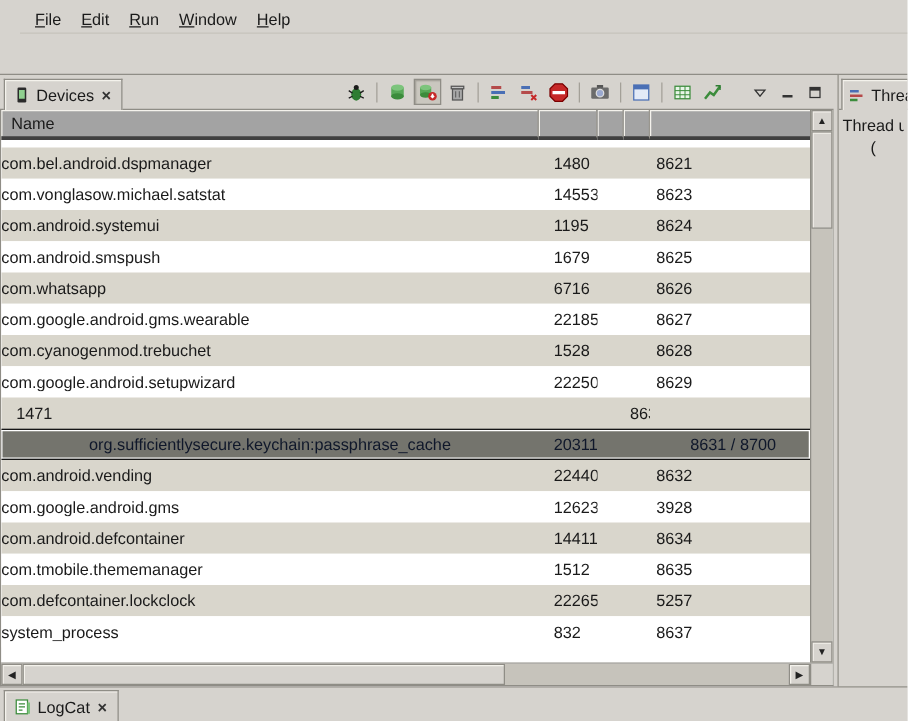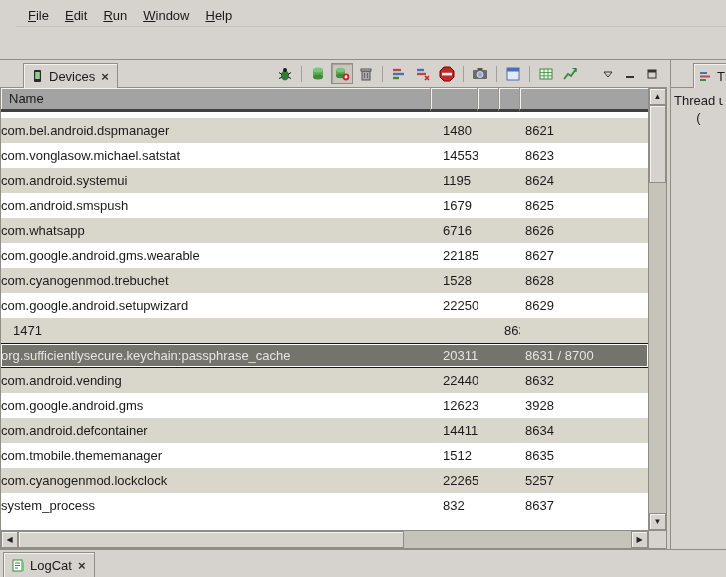--- a/index.html
+++ b/index.html
@@ -16,21 +16,21 @@
   .menu-item { display: inline-block; padding: 3px 8px; cursor: default; }
   .menu-item::first-letter { text-decoration: underline; }
   .toolbar-blank { height: 33px; border-bottom: 1px solid #8f8d86; }
 
   
   .main { height: 489px; display: flex; }
   .left-panel { flex: 1; min-width: 0; display: flex; flex-direction: column; }
   .sash { width: 3px; background: #d6d3ce; }
   .right-panel { width: 56px; border-left: 1px solid #8f8d86; display: flex; flex-direction: column; overflow: hidden; }
 
-  .panel-header { height: 28px; display: flex; align-items: flex-end; background: #d6d3ce; border-bottom: 1px solid #8f8d86; padding-left: 20px; }
+  .panel-header { height: 28px; display: flex; align-items: flex-end; background: #d6d3ce; border-bottom: 1px solid #8f8d86; }
   .tab {
     height: 25px; display: flex; align-items: center; gap: 5px; padding: 0 7px;
     background: #d6d3ce; border: 1px solid #8f8d86; border-bottom: none;
     box-shadow: inset 1px 1px 0 #f4f2ec; margin-left: 3px; margin-bottom: -1px; z-index: 2;
     white-space: nowrap;
   }
   .tab-close { font-weight: bold; font-size: 13px; color: #333; padding: 0 1px; line-height: 1; }
 
   .toolbar-icons { margin-left: auto; display: flex; align-items: center; gap: 2px; padding: 0 6px 3px 0; }
   .icon-btn { width: 22px; height: 21px; display: flex; align-items: center; justify-content: center; }
@@ -48,23 +48,24 @@
     border-right: 1px solid #99968e; border-bottom: 3px solid #404040;
     box-shadow: inset 1px 1px 0 #f4f2ec; background: #a3a3a3;
     display: flex; align-items: center; padding-left: 8px; overflow: hidden; white-space: nowrap;
   }
   .th.last { border-right: none; }
   .tbody { flex: 1; background: #fff; padding-top: 6px; overflow: hidden; }
   .trow { height: 25px; display: grid; grid-template-columns: 430px 47px 21px 21px 1fr; align-items: center; }
   .trow.stripe { background: #d9d6cc; }
   .trow.plain { background: #ffffff; }
   .trow.sel {
-    background: #74746d; color: #e5e5e5;
+    background: #74746d; color: #0f172a;
     border-top: 1px solid #161616; border-bottom: 1px solid #161616;
     box-shadow: inset 0 1px 0 #fff, inset 0 -1px 0 #fff, inset 1px 0 0 #fff, inset -1px 0 0 #fff;
+    text-align: center;
   }
   .cell { overflow: hidden; white-space: nowrap; }
   .cell.name { }
   .cell.pid { padding-left: 12px; }
   .cell.port { padding-left: 5px; }
 
   
   .vscroll { width: 18px; flex: none; background: #c6c3bb; border-left: 1px solid #8f8d86; display: flex; flex-direction: column; }
   .sbtn {
     height: 17px; width: 100%; flex: none; background: #d6d3ce; border: 1px solid #8f8d86;
@@ -329,21 +330,21 @@
                   <div class="cell port">8634</div>
                 </div>
                 <div class="trow plain">
                   <div class="cell name">com.tmobile.thememanager</div>
                   <div class="cell pid">1512</div>
                   <div class="cell e1"></div>
                   <div class="cell e2"></div>
                   <div class="cell port">8635</div>
                 </div>
                 <div class="trow stripe">
-                  <div class="cell name">com.cyanogenmod.lockclock</div>
+                  <div class="cell name">com.defcontainer.lockclock</div>
                   <div class="cell pid">22265</div>
                   <div class="cell e1"></div>
                   <div class="cell e2"></div>
                   <div class="cell port">5257</div>
                 </div>
                 <div class="trow plain">
                   <div class="cell name">system_process</div>
                   <div class="cell pid">832</div>
                   <div class="cell e1"></div>
                   <div class="cell e2"></div>

